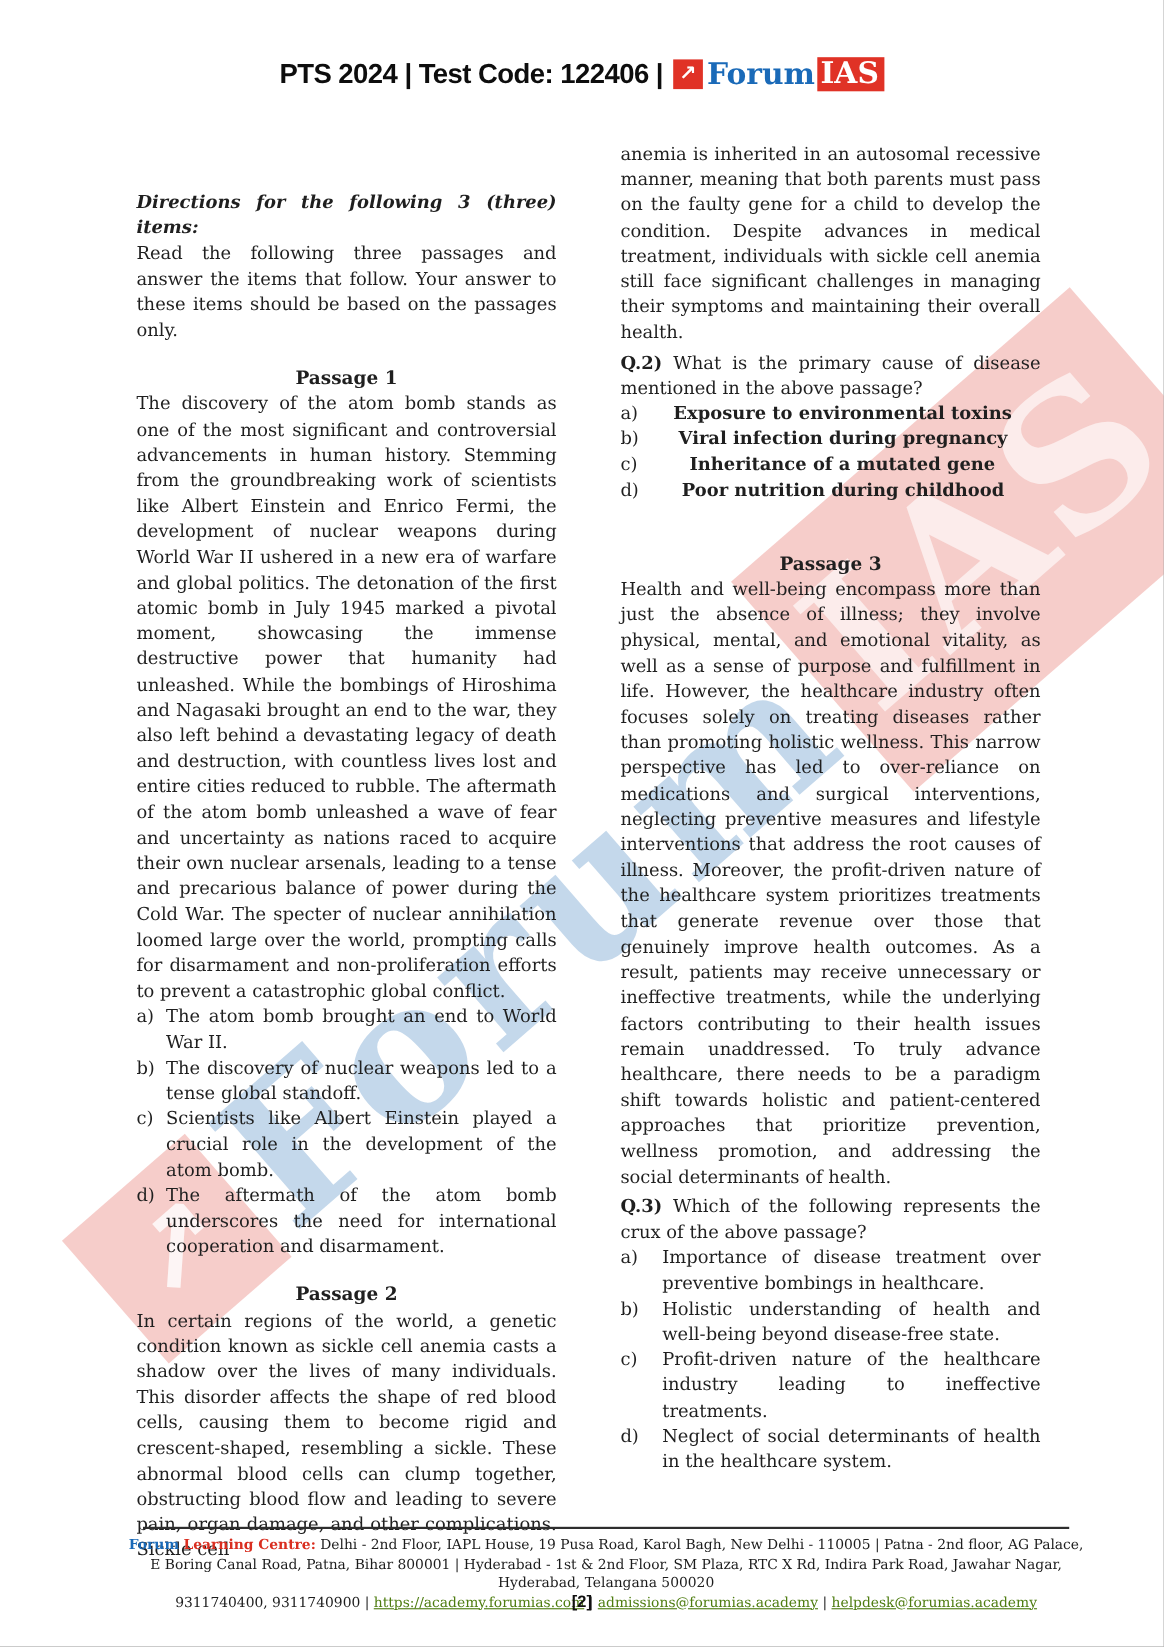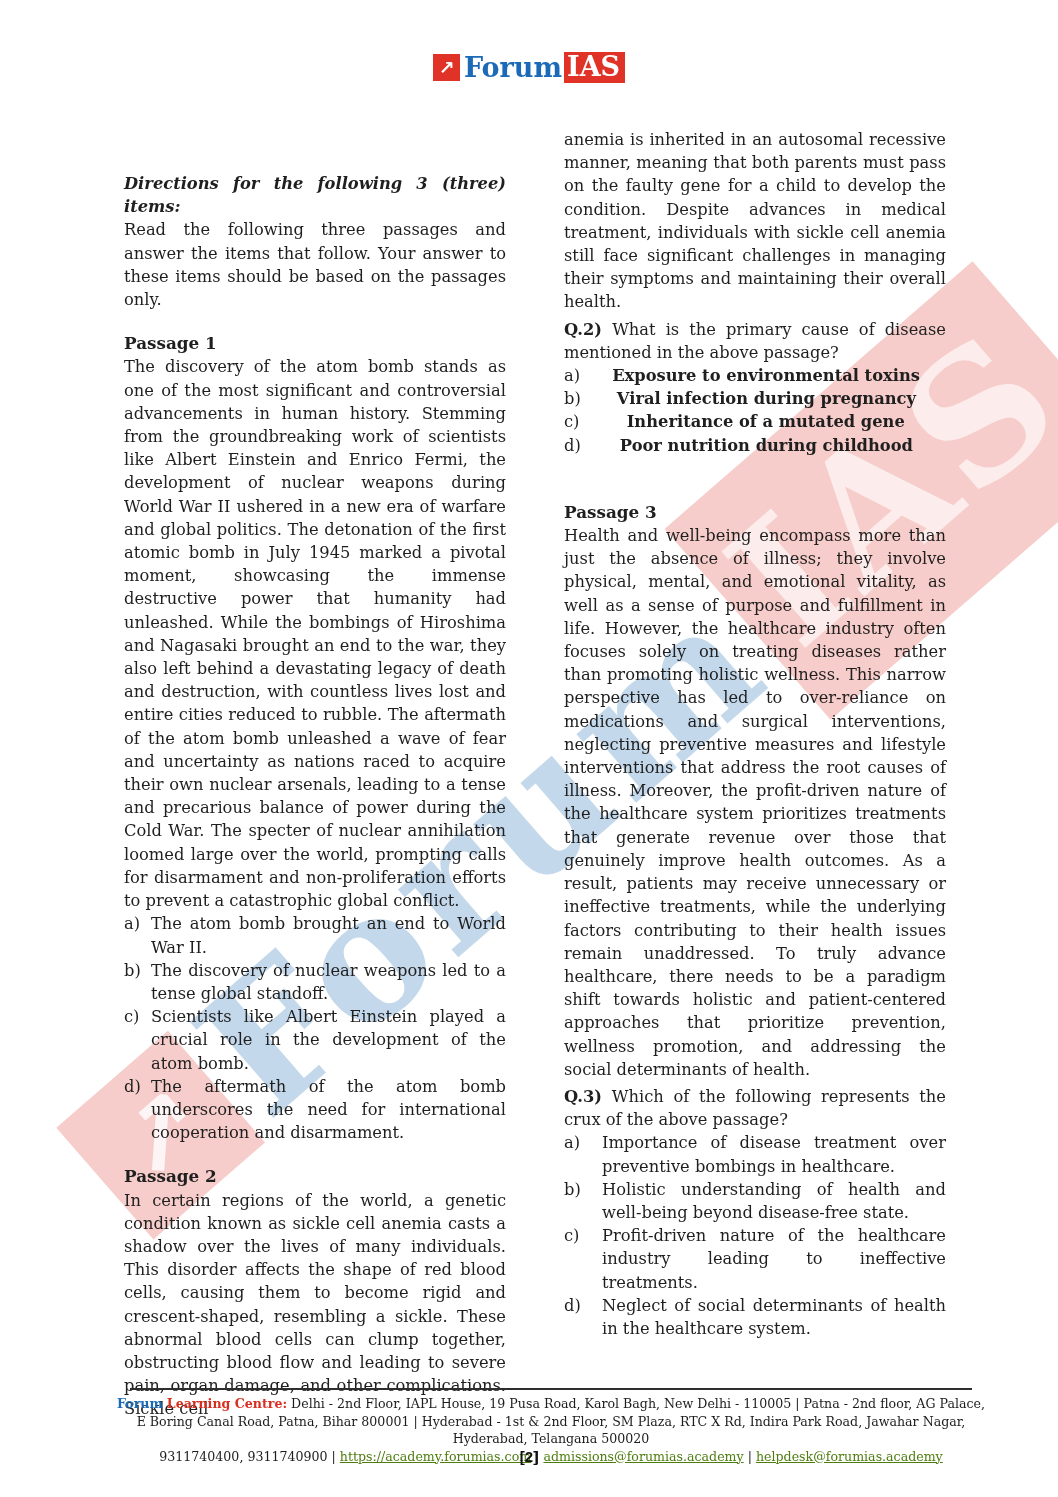--- a/index.html
+++ b/index.html
@@ -52,21 +52,21 @@
   }
   
   .columns {
     position:absolute; top:128px; left:124px; right:112px; z-index:1;
     display:flex; gap:58px;
   }
   .col { flex:1 1 0; font-size:16.3px; line-height:23.2px; }
   .col p { text-align:justify; }
   .dir-head { font-weight:700; font-style:italic;margin-top:44px; }
   .dir-body { }
-  .passage-heading { font-size:16.8px; font-weight:700; text-align:left; margin-top:21px; }
+  .passage-heading { font-size:16.8px; font-weight:700; text-align:center; margin-top:21px; }
   .body-text {}
   .question { margin-top:4px; }
   .q-label { font-weight:700; }
   .options {}
   .opt { display:flex; }
   .opt .m { flex:0 0 27px; }
   .options.wide .m { flex:0 0 38px; }
   .opt .t { flex:1; text-align:justify; }
   .options.plain .opt .m { flex:0 0 auto; padding-right:6px; }
   .options.plain .opt .t { text-align:center;font-weight:bold; }
@@ -94,20 +94,21 @@
 
   <div class="watermark">
     <span class="wm-arrow-box">
       <span class="wm-arrow">↗</span>
     </span>
     <span class="wm-forum">Forum</span>
     <span class="wm-ias">IAS</span>
   </div>
 
   <div class="header">
+    <span class="title">PTS 2024 | Test Code: 122406 |</span>
     <span class="logo">
       <span class="logo-arrow-box">
         <span class="logo-arrow">↗</span>
       </span>
       <span class="logo-forum">Forum</span>
       <span class="logo-ias">IAS</span>
     </span>
   </div>
 
   <div class="columns">

